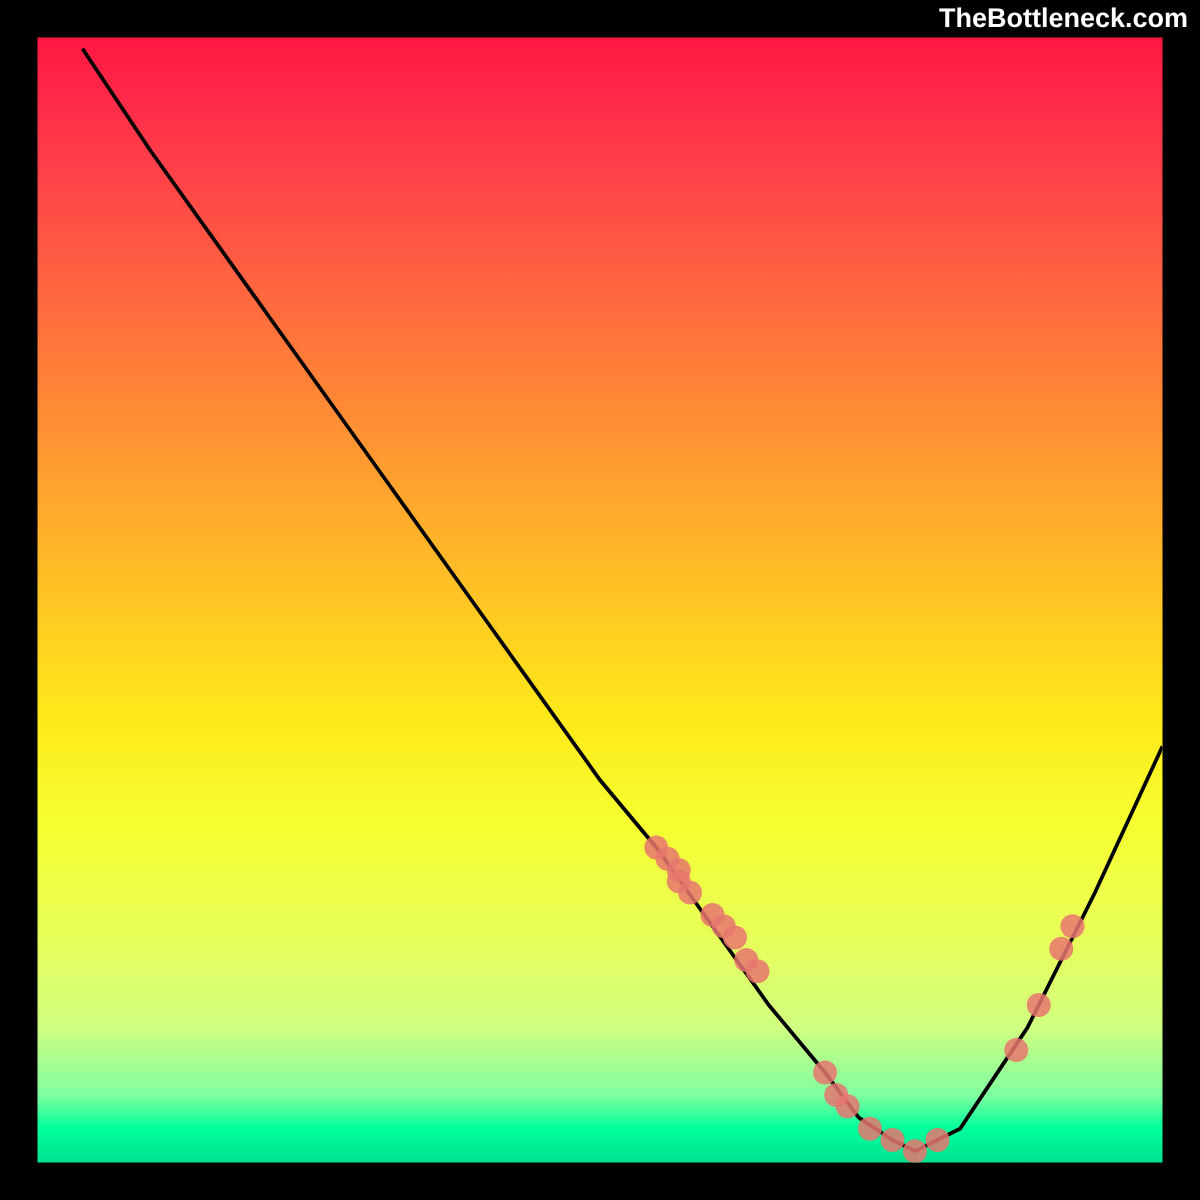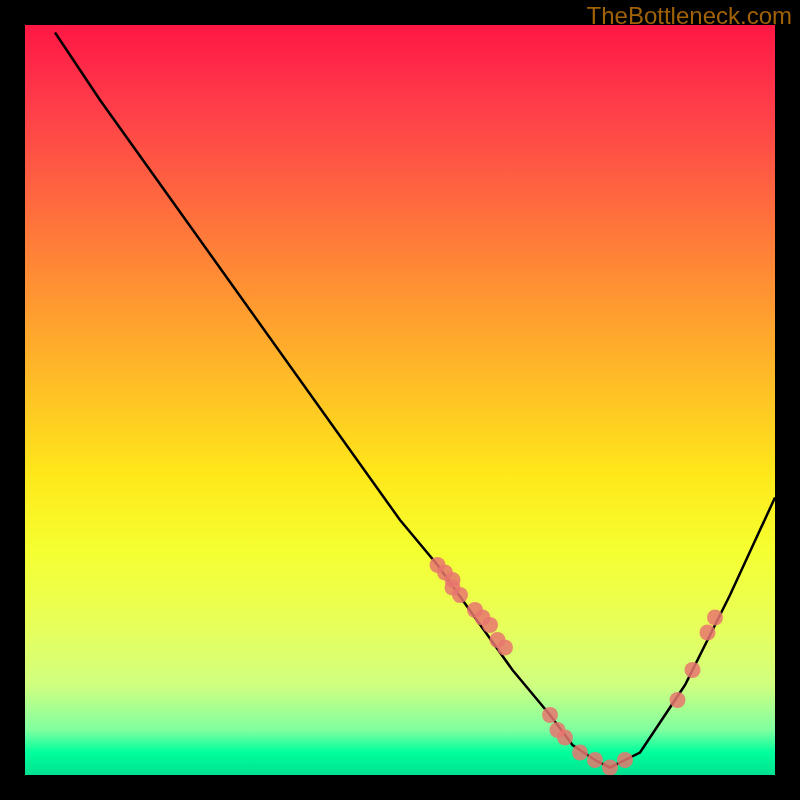--- a/index.html
+++ b/index.html
@@ -7,23 +7,23 @@
       width: 800px;
       height: 800px;
       background: #000;
       position: relative;
       font-family: Arial, sans-serif;
     }
     .watermark {
       position: absolute;
       top: 2px;
       right: 8px;
-      color: #a16207;
-      font-size: 24px;
-      font-weight: 400;
+      color: #ffffff;
+      font-size: 18px;
+      font-weight: 700;
       z-index: 10;
     }
     .plot-area {
       position: absolute;
       top: 25px;
       left: 25px;
       width: 750px;
       height: 750px;
       background: linear-gradient(to bottom,
         #ff1744 0%,

